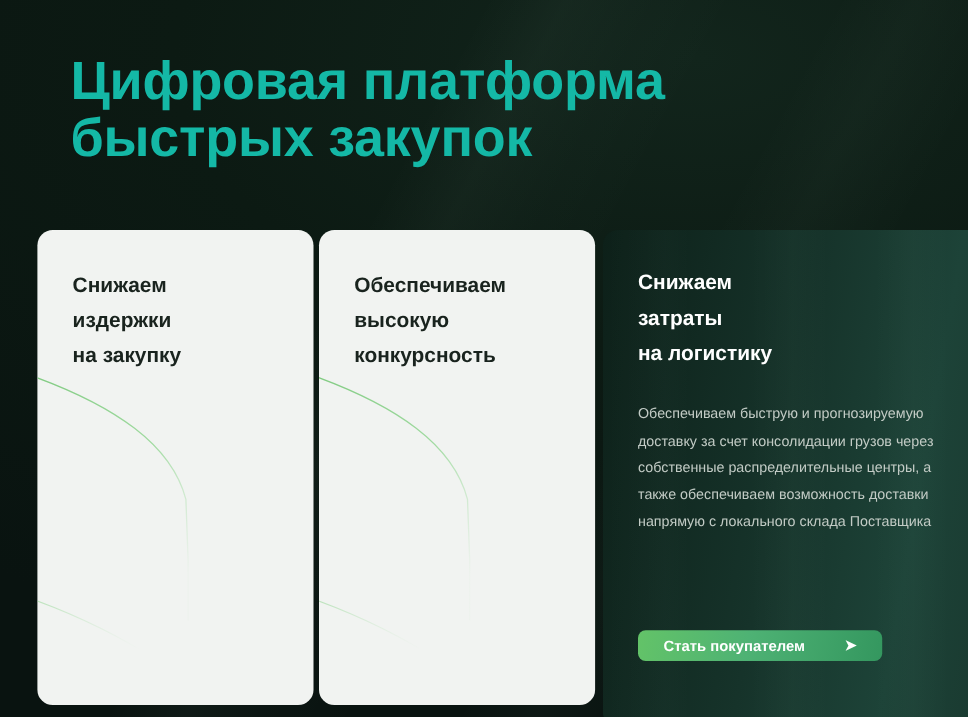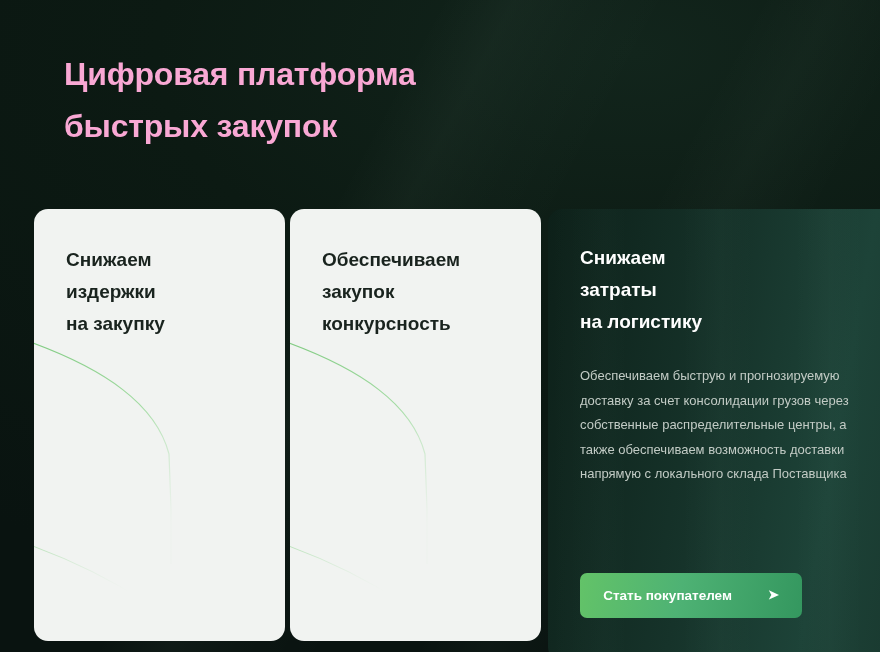--- a/index.html
+++ b/index.html
@@ -35,22 +35,22 @@
       radial-gradient(120% 90% at 72% 8%, #12251c 0%, #0c1a13 45%, #091310 100%);
     pointer-events: none;
   }
 
   
   .headline {
     position: absolute;
     left: 64px;
     top: 48px;
     width: 640px;
-    color: #f9a8d4;
-    font-size: 32px;
+    color: #14b8a6;
+    font-size: 49px;
     line-height: 52px;
     font-weight: 700;
     letter-spacing: -0.2px;
     white-space: pre-line;
   }
 
   
   .cards {
     position: absolute;
     left: 34px;
@@ -139,21 +139,21 @@
     line-height: 24.5px;
     font-weight: 400;
   }
 
   
   .cta {
     position: absolute;
     left: 32px;
     top: 364px;
     width: 222px;
-    height: 45px;
+    height: 28px;
     border: 0;
     border-radius: 7px;
     background: linear-gradient(100deg, #63c368 0%, #4eb274 45%, #34975f 100%);
     color: #ffffff;
     font-family: "Liberation Sans", sans-serif;
     font-size: 13.5px;
     font-weight: 700;
     cursor: pointer;
     display: flex;
     align-items: center;
@@ -207,21 +207,21 @@
         </linearGradient>
         <linearGradient id="g2b" x1="0" y1="0" x2="1" y2="0.6">
           <stop offset="0%" stop-color="#8ad38a" stop-opacity="0.55"></stop>
           <stop offset="100%" stop-color="#cfeccf" stop-opacity="0.00"></stop>
         </linearGradient>
       </defs>
       <path d="M -4 133 C 70 160 122 195 135 245 L 137 300 L 137 355" fill="none" stroke="url(#g2a)" stroke-width="1.2"></path>
       <path d="M -4 336 C 40 352 82 374 110 392" fill="none" stroke="url(#g2b)" stroke-width="1.1"></path>
     </svg>
     <div class="card-title">Обеспечиваем
-закупок
+высокую
 конкурсность</div>
   </div>
 
   <div class="card card--dark">
     <div class="card-title">Снижаем
 затраты
 на логистику</div>
     <p class="card-body">Обеспечиваем быструю и прогнозируемую доставку за счет консолидации грузов через собственные распределительные центры, а также обеспечиваем возможность доставки напрямую с локального склада Поставщика</p>
     <button class="cta">
       <span>Стать покупателем</span>

